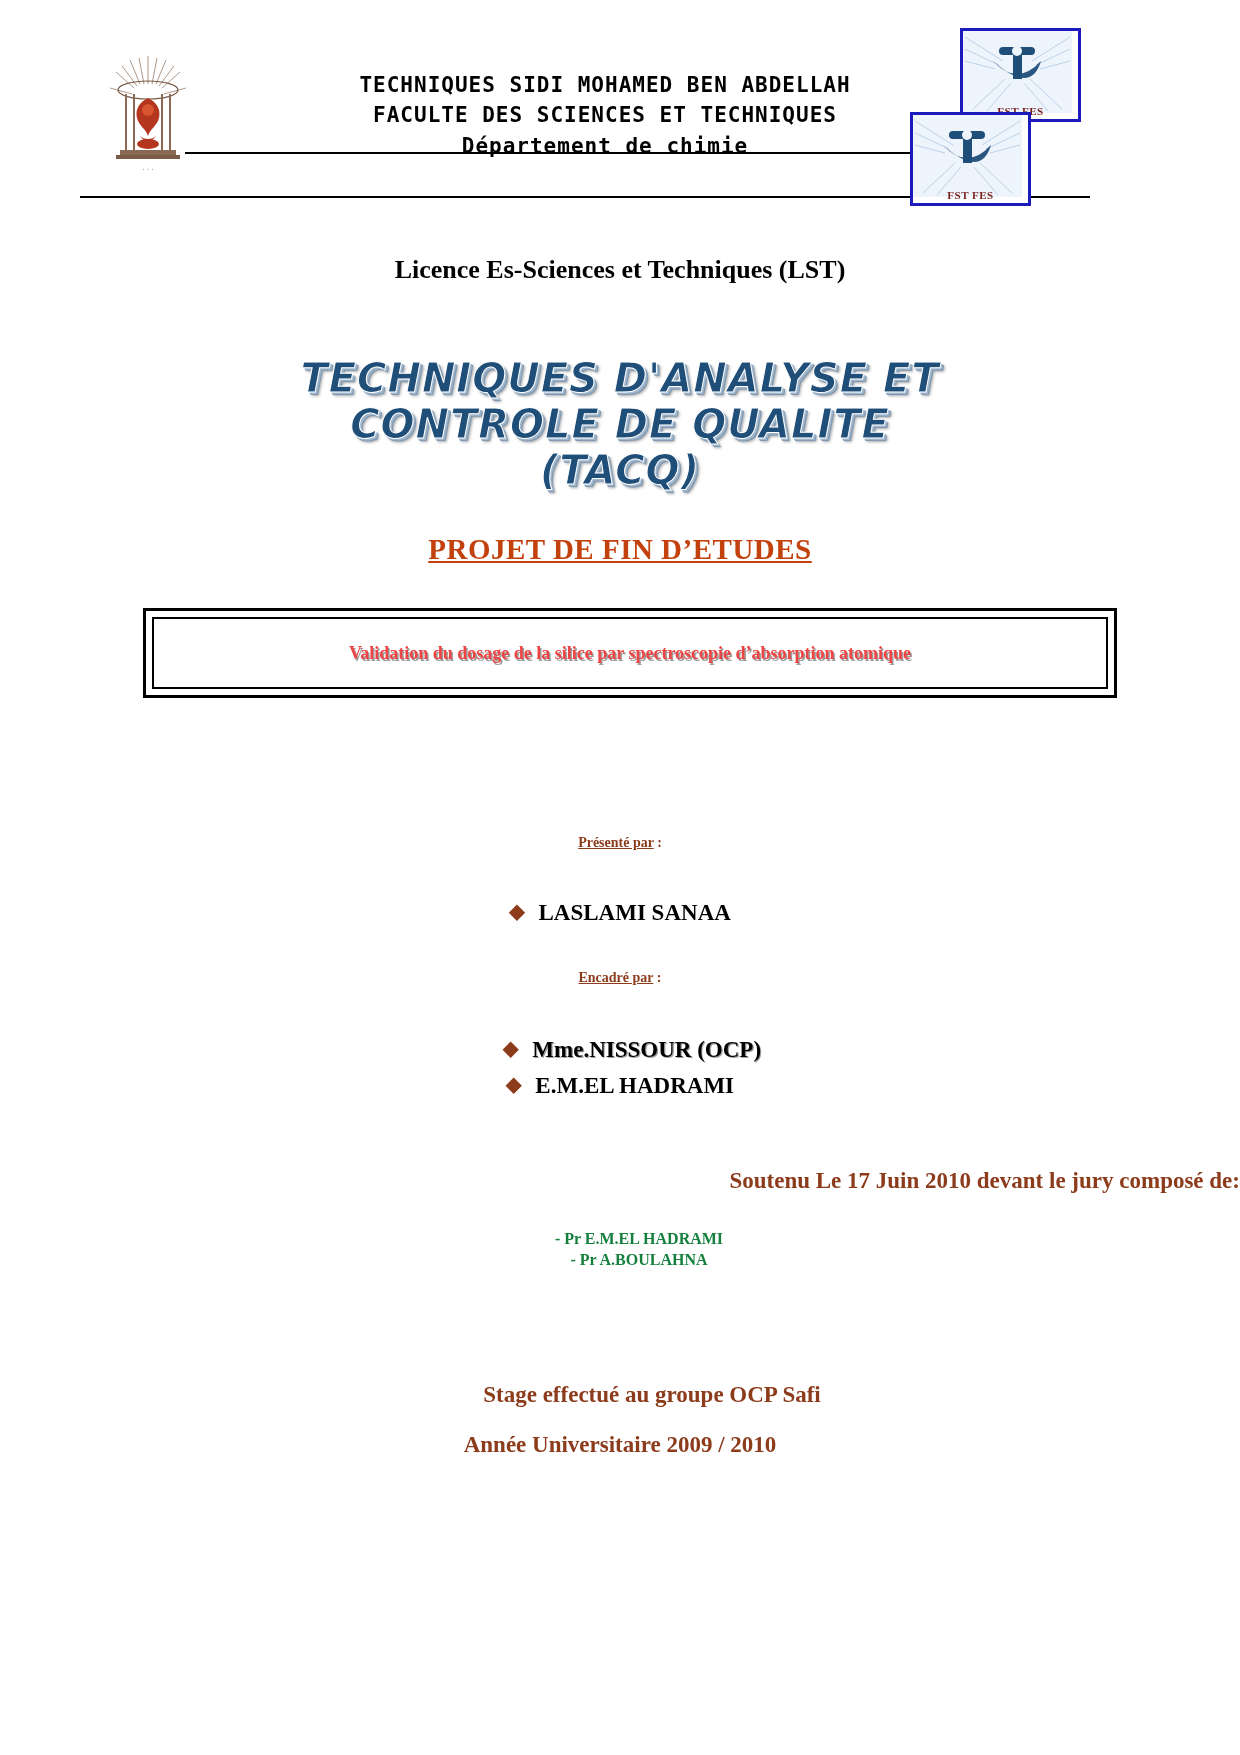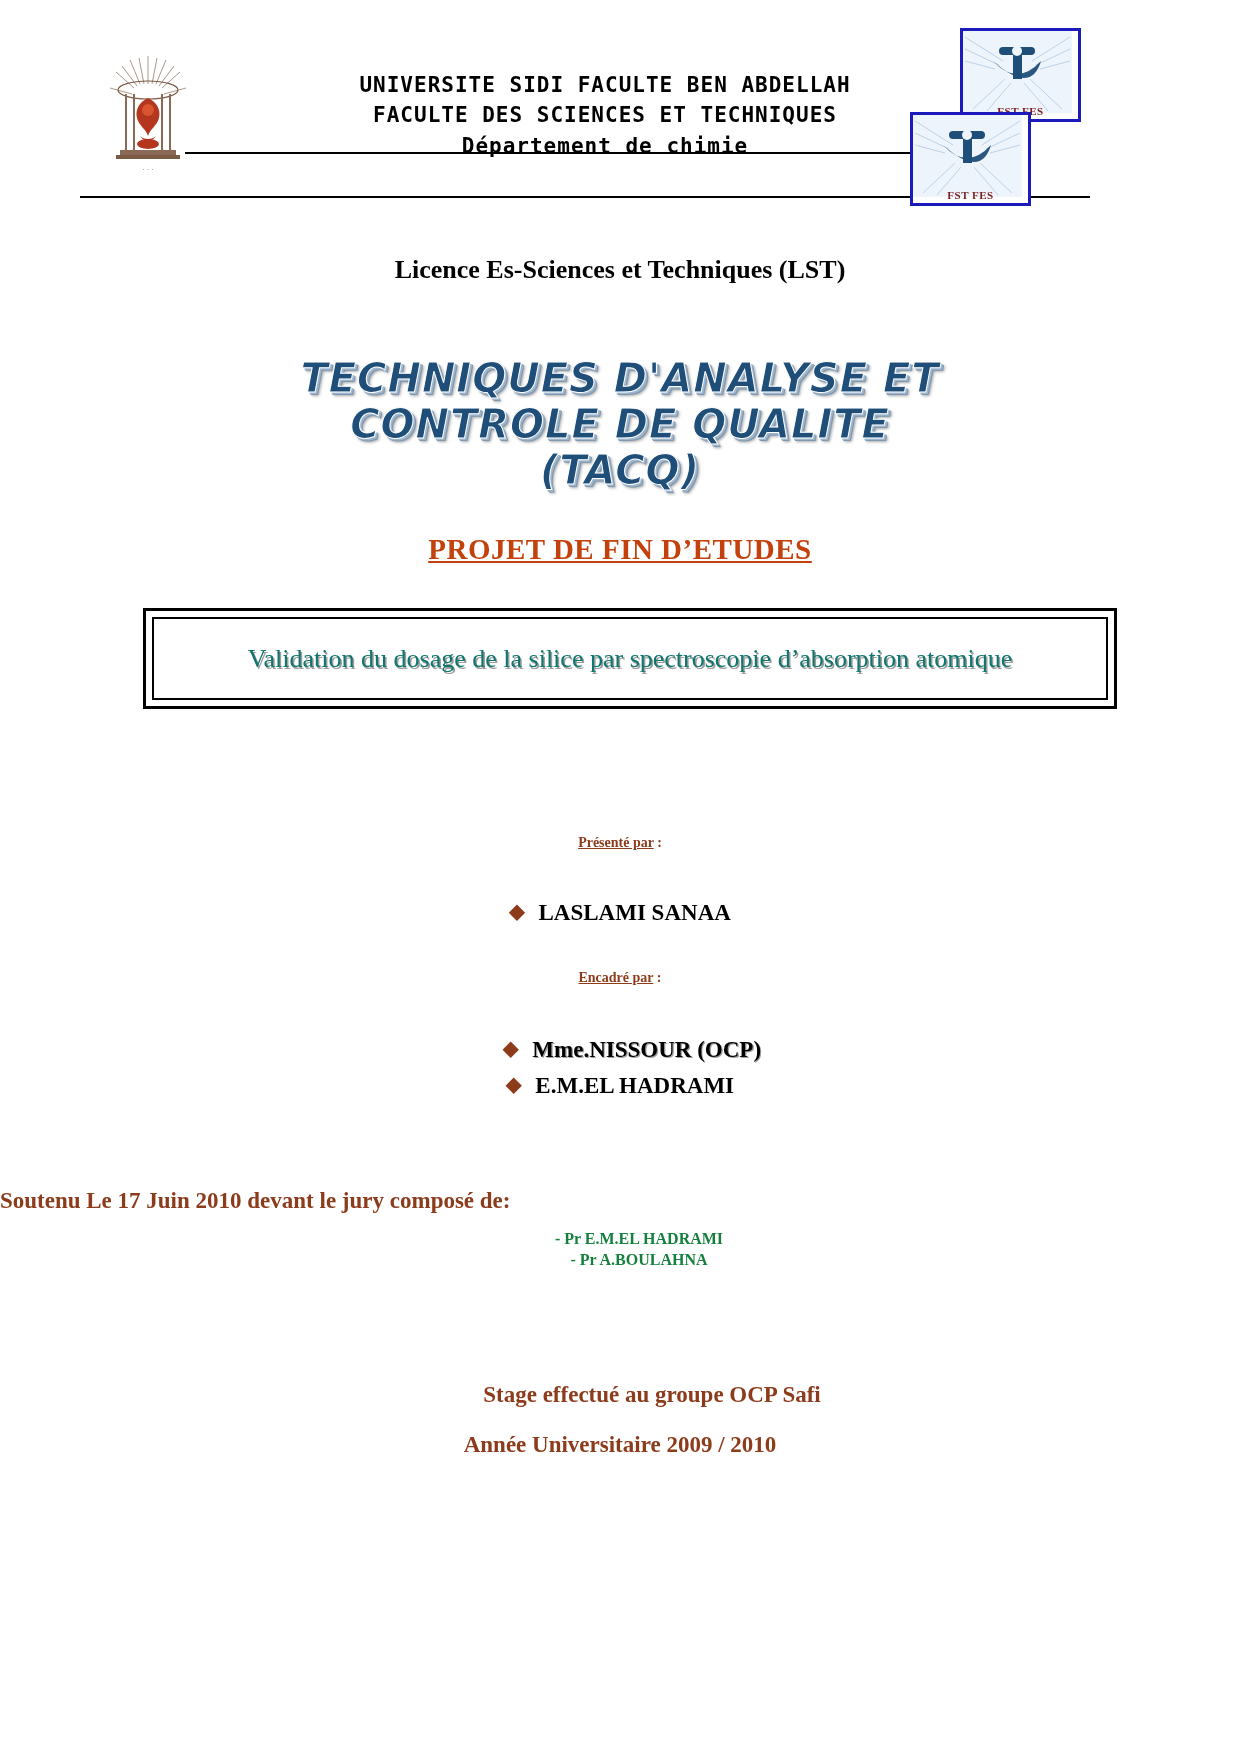--- a/index.html
+++ b/index.html
@@ -143,23 +143,23 @@
     border: 3px solid #000;
     padding: 6px;
     background: #fff;
   }
   .subject-inner {
     border: 2px solid #000;
     padding: 22px 28px;
     text-align: center;
   }
   .subject-inner span {
-    font-size: 26px;
-    font-weight: normal;
-    color: #0f766e;
+    font-size: 18px;
+    font-weight: bold;
+    color: #ef4444;
     line-height: 1.35;
     text-shadow: 1.5px 1.5px 0px rgba(140,140,140,0.85);
   }
 
   .presented-label, .supervised-label {
     position: absolute;
     width: 1240px;
     left: 0;
     text-align: center;
     font-size: 14px;
@@ -189,25 +189,24 @@
   .author-line { top: 900px; }
   .sup1 { top: 1037px; margin-left: 12px; }
   .sup2 { top: 1073px; }
   .sup-shadow { text-shadow: 1.2px 1.2px 0 rgba(150,150,150,0.9); }
 
   .jury-heading {
     position: absolute;
     top: 1168px;
     left: 0;
     width: 1240px;
-    text-align: left;
+    text-align: right;
     font-size: 23px;
     font-weight: bold;
     color: #8c3b1b;
-    margin-top: 20px;
   }
   .jury-list {
     position: absolute;
     top: 1228px;
     left: 0;
     width: 1240px;
     text-align: center;
   }
   .jury-list .row {
     font-size: 16px;
@@ -270,21 +269,21 @@
         <path d="M40 86 c3 6 13 6 16 0 c-3 4 -13 4 -16 0z"></path>
       </g>
       <g fill="#b5361f">
         <ellipse cx="48" cy="94" rx="11" ry="5"></ellipse>
       </g>
       <text x="48" y="120" font-size="7" fill="#7b5a46" text-anchor="middle" font-family="DejaVu Sans, sans-serif">. . .</text>
     </svg>
   </div>
 
   <div class="header-text">
-    <div>UNIVERSITE SIDI FACULTE BEN ABDELLAH</div>
+    <div>TECHNIQUES SIDI MOHAMED BEN ABDELLAH</div>
     <div>FACULTE DES SCIENCES ET TECHNIQUES</div>
     <div class="line3">Département de chimie</div>
   </div>
 
   <div class="header-rule-1"></div>
   <div class="header-rule-2"></div>
 
   <div class="fst-logo a">
     <div class="fst-inner">
       <svg width="109" height="82" viewBox="0 0 109 82">

